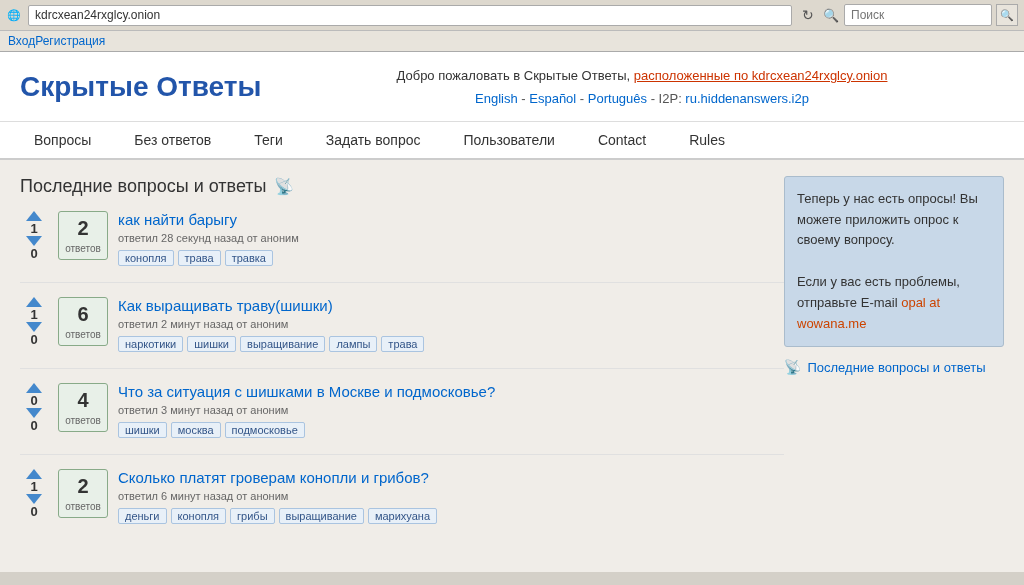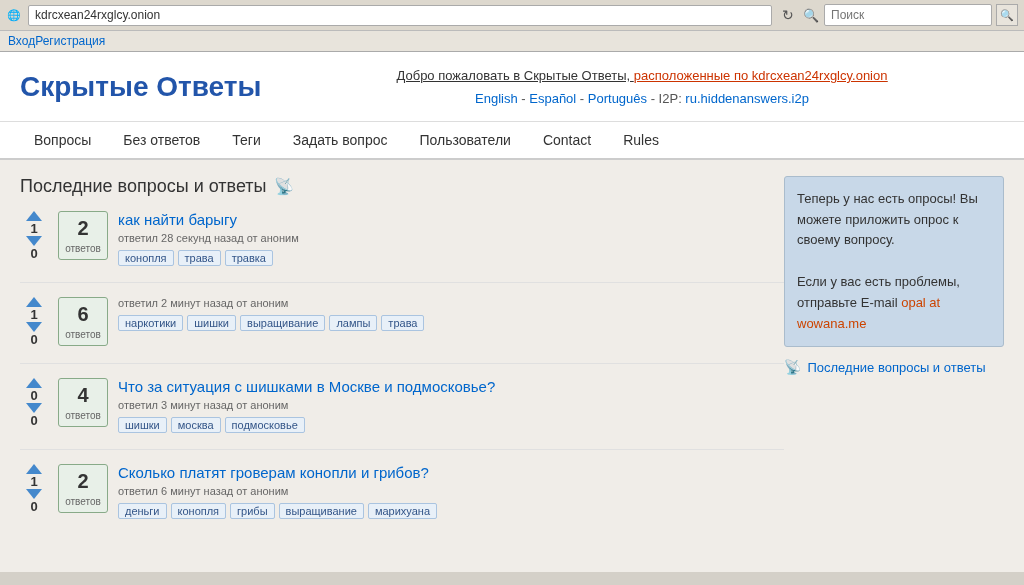--- a/index.html
+++ b/index.html
@@ -5,40 +5,40 @@
     * { box-sizing: border-box; margin: 0; padding: 0; }
     body { font-family: Arial, sans-serif; font-size: 13px; background: #d4d0c8; }
 
     
     .browser-chrome { background: #e8e4dc; border-bottom: 1px solid #aaa; }
     .browser-toolbar { display: flex; align-items: center; padding: 4px 6px; gap: 6px; background: #ddd8ce; border-bottom: 1px solid #bbb; }
     .browser-favicon { width: 16px; height: 16px; display: flex; align-items: center; justify-content: center; font-size: 11px; color: #666; }
     .browser-url-bar { flex: 1; height: 21px; border: 1px solid #aaa; background: white; padding: 0 6px; font-size: 12px; color: #333; border-radius: 2px; }
     .browser-reload { width: 20px; height: 20px; display: flex; align-items: center; justify-content: center; cursor: pointer; font-size: 14px; color: #555; }
     .browser-search-area { display: flex; align-items: center; gap: 4px; }
-    .browser-search-input { height: 22px; width: 168px; border: 1px solid #aaa; padding: 0 6px; font-size: 12px; border-radius: 2px; }
+    .browser-search-input { height: 22px; width: 148px; border: 1px solid #aaa; padding: 0 6px; font-size: 12px; border-radius: 2px; }
     .browser-search-btn { width: 22px; height: 22px; border: 1px solid #aaa; background: #e8e4dc; cursor: pointer; display: flex; align-items: center; justify-content: center; font-size: 11px; }
 
     .browser-nav-bar { display: flex; align-items: center; padding: 3px 8px; }
     .nav-link { color: #0066cc; text-decoration: none; font-size: 12px; cursor: pointer; }
 
     
     .page-wrapper { background: #f0ede8; min-height: 520px; }
 
     
     .site-header { display: flex; align-items: center; padding: 12px 20px 10px 20px; background: white; border-bottom: 1px solid #ddd; }
     .site-logo { font-size: 28px; font-weight: bold; color: #2255aa; flex: 0 0 auto; min-width: 260px; }
     .header-right { flex: 1; text-align: center; font-size: 13px; color: #555; line-height: 1.8; }
-    .header-welcome { color: #333; text-decoration: underline; }
+    .header-welcome { color: #333; }
     .header-lang-line { color: #555; }
     .header-lang-line a { color: #0066cc; text-decoration: none; text-align: center; }
 
     
     .nav-menu { background: white; border-bottom: 2px solid #ccc; padding: 0 20px; }
-    .nav-menu ul { list-style: none; display: flex; gap: 4px; }
+    .nav-menu ul { list-style: none; display: flex; gap: 15px; }
     .nav-menu ul li a { display: block; padding: 10px 14px; color: #333; text-decoration: none; font-size: 14px; }
 
     
     .main-layout { display: flex; padding: 16px 20px; gap: 0; }
     .main-content { flex: 1; }
     .sidebar { width: 220px; flex: 0 0 220px; }
 
     
     .section-title-row { display: flex; align-items: center; gap: 8px; margin-bottom: 14px; }
     .section-title { font-size: 18px; color: #333; font-weight: normal; }
@@ -172,20 +172,21 @@
           <div class="arrow-up"></div>
           <div class="vote-num">1</div>
           <div class="arrow-down"></div>
           <div class="vote-num">0</div>
         </div>
         <div class="answer-count-box">
           <span class="answer-count-num">6</span>
           <span class="answer-count-label">ответов</span>
         </div>
         <div class="question-body">
+          <a class="question-title" href="#">Как выращивать траву(шишки)</a>
           <div class="question-meta">ответил 2 минут назад от аноним</div>
           <div class="tags">
             <span class="tag">наркотики</span>
             <span class="tag">шишки</span>
             <span class="tag">выращивание</span>
             <span class="tag">лампы</span>
             <span class="tag">трава</span>
           </div>
         </div>
       </div>

